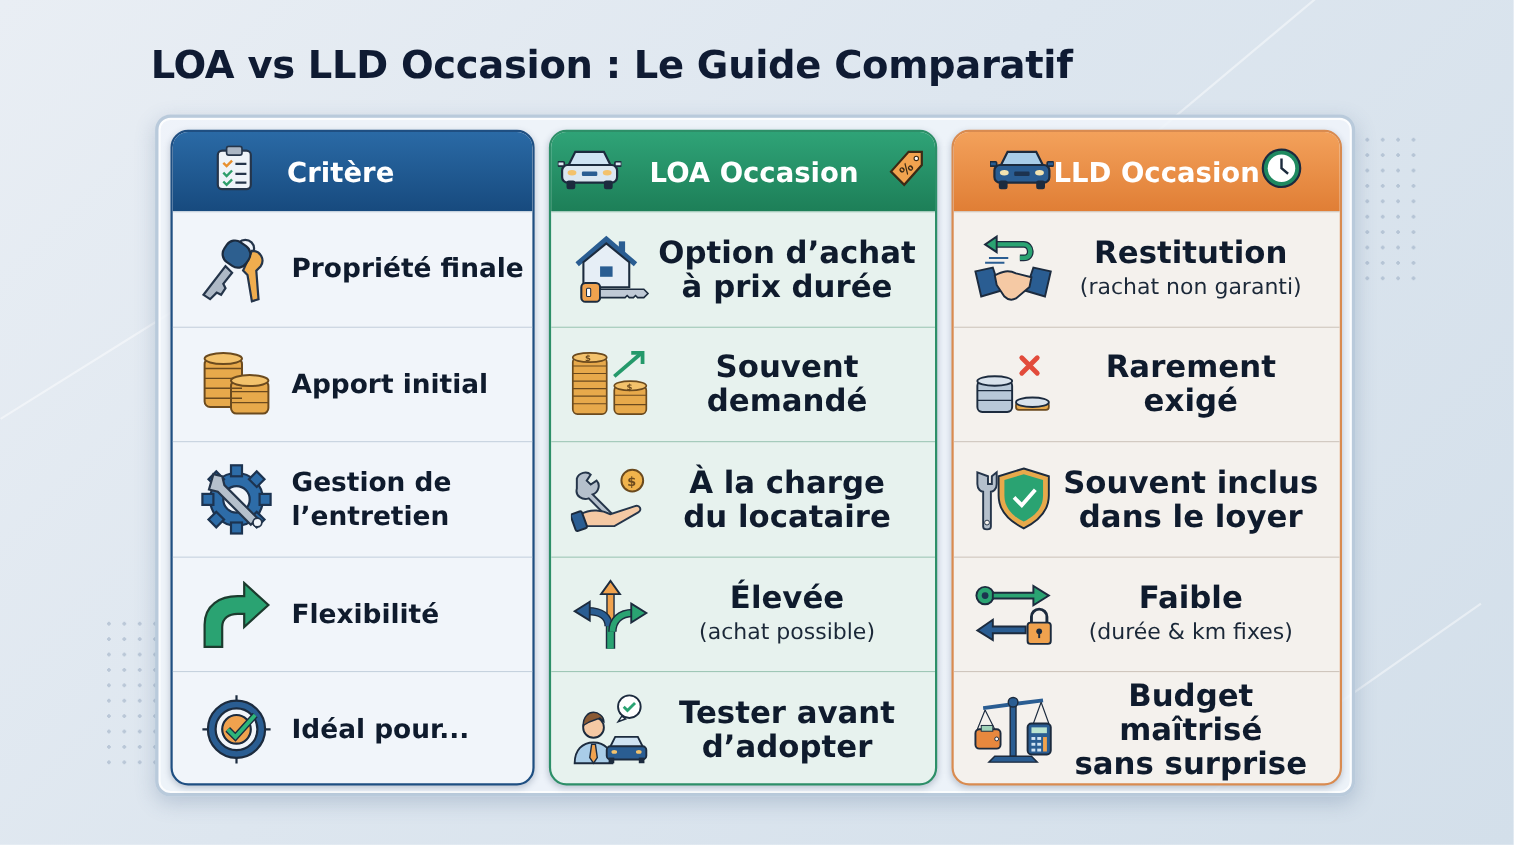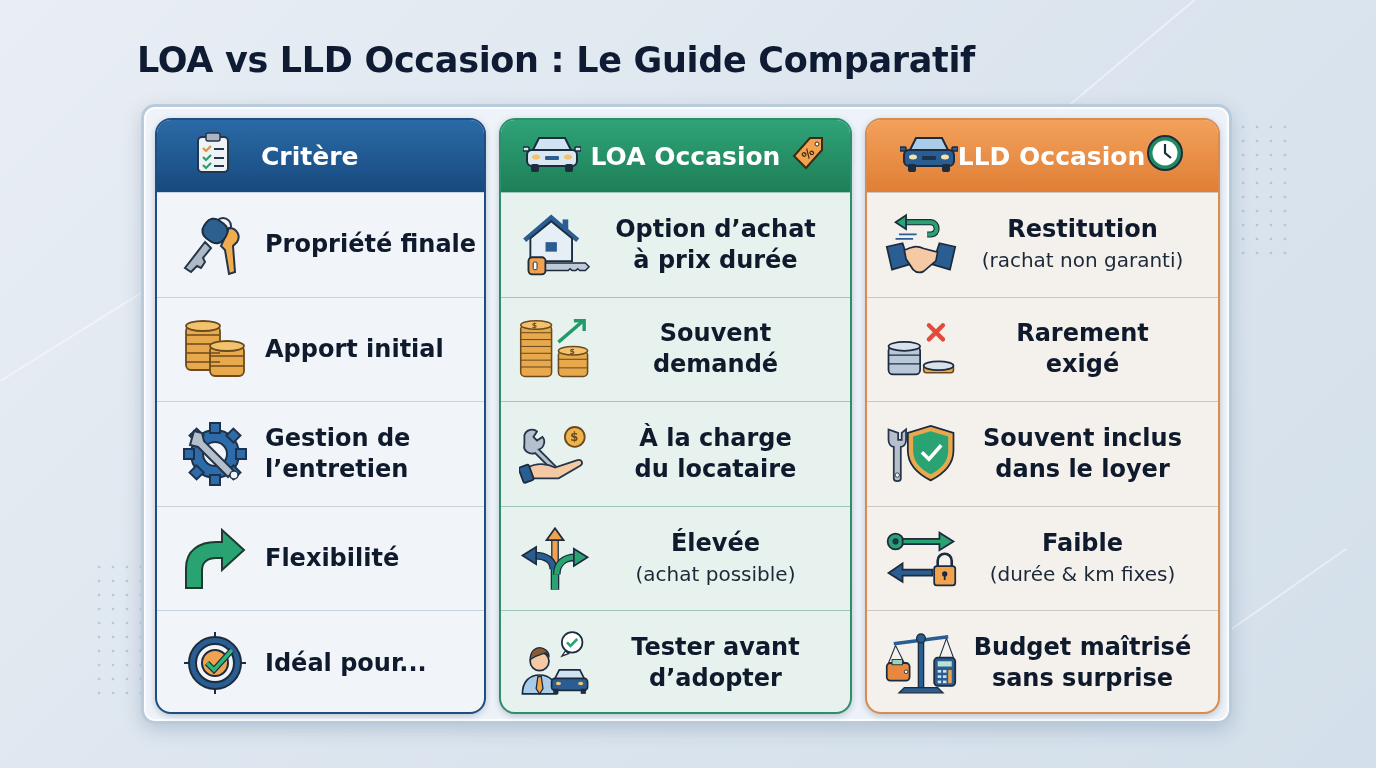--- a/index.html
+++ b/index.html
@@ -29,35 +29,35 @@
     box-shadow: 0 2px 6px rgba(40,60,90,0.25);
   }
   .col-crit { left: 155px; width: 331px; border: 2px solid #1f4f82; background: #f1f5fa; }
   .col-loa  { left: 499px; width: 353px; border: 2px solid #2d8f68; background: #e7f2ee; }
   .col-lld  { left: 865px; width: 355px; border: 2px solid #d98b50; background: #f4f1ed; }
   .col-head {
     height: 72px; display: flex; align-items: center; color: #fff;
     font-weight: bold; font-size: 25px;
   }
   .col-crit .col-head { background: linear-gradient(#2a6aa6, #174a7e); padding-left: 38px; }
-  .col-loa  .col-head { background: linear-gradient(#2fa377, #1d7f58); justify-content: center; gap: 10px; }
+  .col-loa  .col-head { background: linear-gradient(#2fa377, #1d7f58); justify-content: center; gap: 26px; }
   .col-lld  .col-head { background: linear-gradient(#f3a15b, #e07e35); justify-content: center; gap: 0; }
   .col-crit .col-head .head-label { margin-left: 30px; }
   .row {
     height: 104.6px; display: flex; align-items: center; border-top: 1.5px solid #c6d2de;
   }
   .col-loa .row { border-top-color: #9fc7b6; }
   .col-lld .row { border-top-color: #cfc6bd; }
   .row:first-of-type { border-top: none; }
   .icon { width: 72px; height: 72px; flex: 0 0 72px; display: flex; align-items: center; justify-content: center; }
   .col-crit .icon { margin-left: 22px; margin-right: 14px; }
   .col-loa .icon, .col-lld .icon { margin-left: 18px; }
   .crit-label { font-size: 24px; font-weight: bold; line-height: 31px; color: #0f1b2d; }
   .cell-text { flex: 1; text-align: center; line-height: 31px; padding-right: 10px; }
-  .cell-main { display: block; font-size: 24px; font-weight: bold; color: #0f1b2d; }
+  .cell-main { display: block; font-size: 28px; font-weight: bold; color: #0f1b2d; }
   .cell-sub { display: block; font-size: 20px; color: #1b2838; }
 </style>
 </head>
 <body>
 
 <div class="bg-line" style="left:0;top:380px;width:420px;transform:rotate(-32deg);"></div>
 <div class="bg-line" style="left:1050px;top:120px;width:420px;transform:rotate(-40deg);"></div>
 <div class="bg-line" style="left:1100px;top:720px;width:300px;transform:rotate(-35deg);"></div>
 <div class="dots" style="left:92px;top:560px;"></div>
 <div class="dots" style="left:1236px;top:120px;"></div>

